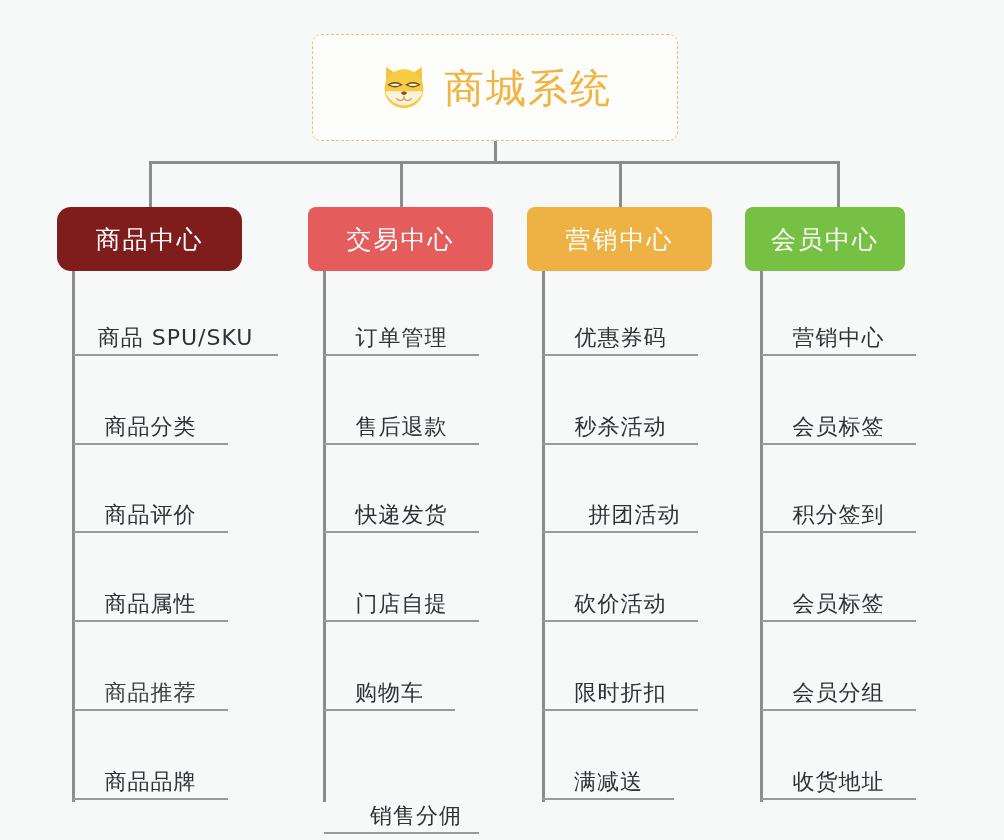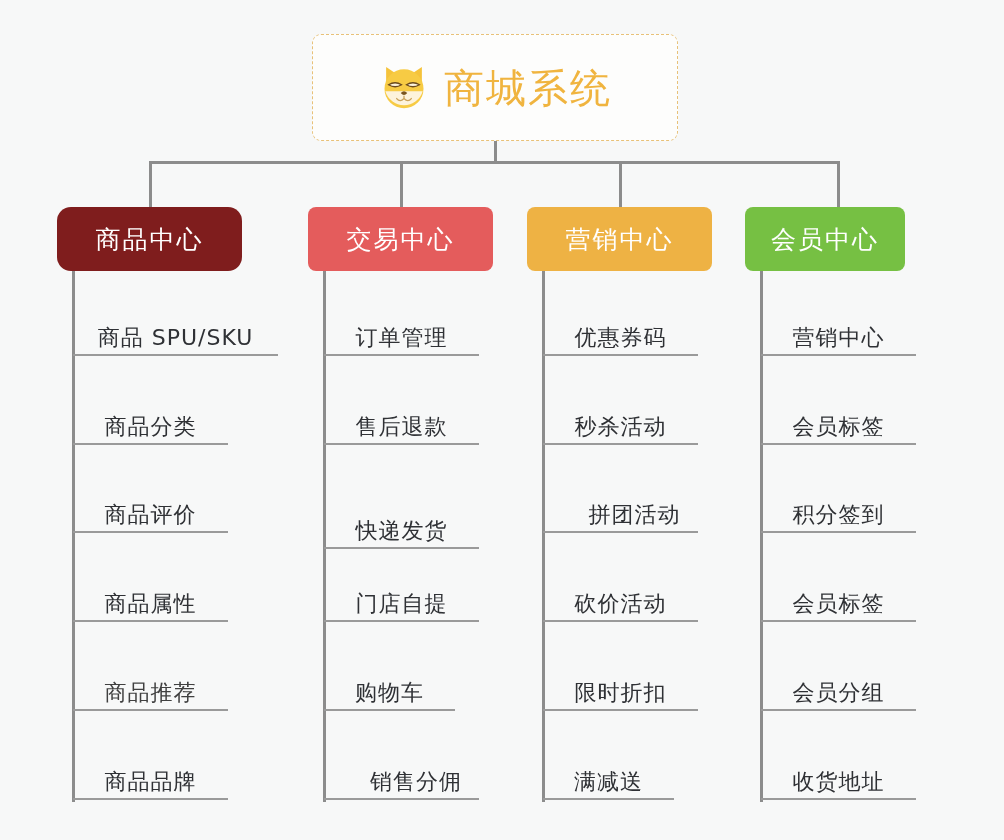--- a/index.html
+++ b/index.html
@@ -148,30 +148,30 @@
   <div class="cat-box" style="left: 308px; width: 185px; background: rgb(228, 92, 92);">
     <span>交易中心</span>
   </div>
   <div class="line v-line" style="left: 323px; top: 271px; height: 531px; background: rgb(140, 140, 140);"></div>
   <div class="leaf" style="left: 324px; top: 310px; width: 155px; border-bottom-color: rgb(154, 154, 154);">
     <span class="leaf-label" style="color: rgb(47, 49, 53);">订单管理</span>
     </div>
   <div class="leaf" style="left: 324px; top: 399px; width: 155px; border-bottom-color: rgb(154, 154, 154);">
     <span class="leaf-label" style="color: rgb(47, 49, 53);">售后退款</span>
     </div>
-  <div class="leaf" style="left: 324px; top: 503px; width: 155px; border-bottom-color: rgb(154, 154, 154);">
+  <div class="leaf" style="left: 324px; top: 487px; width: 155px; border-bottom-color: rgb(154, 154, 154);">
     <span class="leaf-label" style="color: rgb(47, 49, 53);">快递发货</span>
     </div>
   <div class="leaf" style="left: 324px; top: 576px; width: 155px; border-bottom-color: rgb(154, 154, 154);">
     <span class="leaf-label" style="color: rgb(47, 49, 53);">门店自提</span>
     </div>
   <div class="leaf" style="left: 324px; top: 665px; width: 131px; border-bottom-color: rgb(154, 154, 154);">
     <span class="leaf-label" style="color: rgb(47, 49, 53);">购物车</span>
     </div>
-  <div class="leaf" style="left: 324px; top: 754px; width: 155px; border-bottom-color: rgb(154, 154, 154); padding-left: 29px;">
+  <div class="leaf" style="left: 324px; top: 788px; width: 155px; border-bottom-color: rgb(154, 154, 154); padding-left: 29px;">
     <span class="leaf-label" style="color: rgb(47, 49, 53);">销售分佣</span>
     </div>
 
   <div class="cat-box" style="left: 527px; width: 185px; background: rgb(238, 178, 68);">
     <span>营销中心</span>
   </div>
   <div class="line v-line" style="left: 542px; top: 271px; height: 531px; background: rgb(140, 140, 140);"></div>
   <div class="leaf" style="left: 543px; top: 310px; width: 155px; border-bottom-color: rgb(154, 154, 154);">
     <span class="leaf-label" style="color: rgb(47, 49, 53);">优惠券码</span>
     </div>

